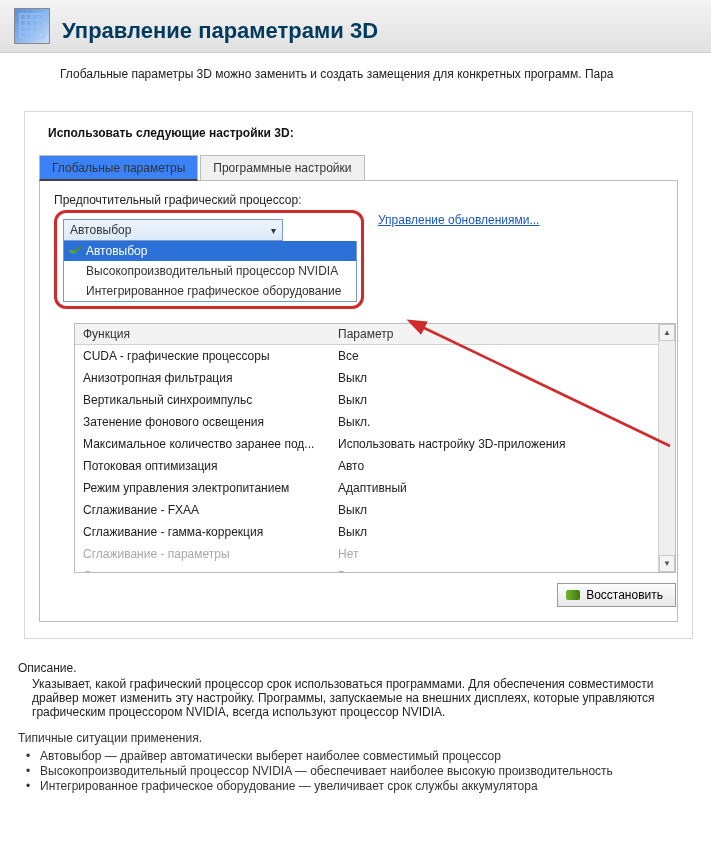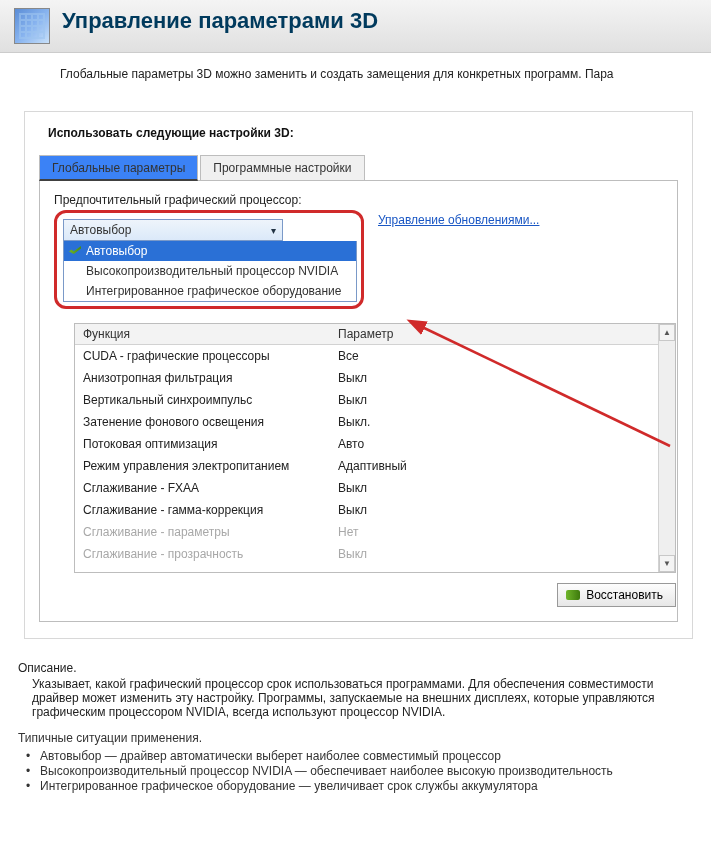--- a/index.html
+++ b/index.html
@@ -9,21 +9,21 @@
     color: #333;
     background: #fff;
     width: 711px;
     overflow: hidden;
   }
   .header {
     background: linear-gradient(to bottom, #f4f4f4, #e0e0e0);
     border-bottom: 1px solid #ccc;
     padding: 8px 14px;
     display: flex;
-    align-items: flex-start;
+    align-items: flex-end;
     gap: 12px;
   }
   .header-icon {
     width: 36px; height: 36px;
     background: linear-gradient(135deg, #5b8dd6 0%, #87b3ef 50%, #c8e0f9 100%);
     border: 1px solid #888;
     position: relative;
   }
   .header-icon::before {
     content: '';
@@ -295,20 +295,24 @@
               </div>
               <div class="row">
                 <div class="col-f">Вертикальный синхроимпульс</div>
                 <div class="col-v">Выкл</div>
               </div>
               <div class="row">
                 <div class="col-f">Затенение фонового освещения</div>
                 <div class="col-v">Выкл.</div>
               </div>
               <div class="row">
+                <div class="col-f">Максимальное количество заранее под...</div>
+                <div class="col-v">Использовать настройку 3D-приложения</div>
+              </div>
+              <div class="row">
                 <div class="col-f">Потоковая оптимизация</div>
                 <div class="col-v">Авто</div>
               </div>
               <div class="row">
                 <div class="col-f">Режим управления электропитанием</div>
                 <div class="col-v">Адаптивный</div>
               </div>
               <div class="row">
                 <div class="col-f">Сглаживание - FXAA</div>
                 <div class="col-v">Выкл</div>

